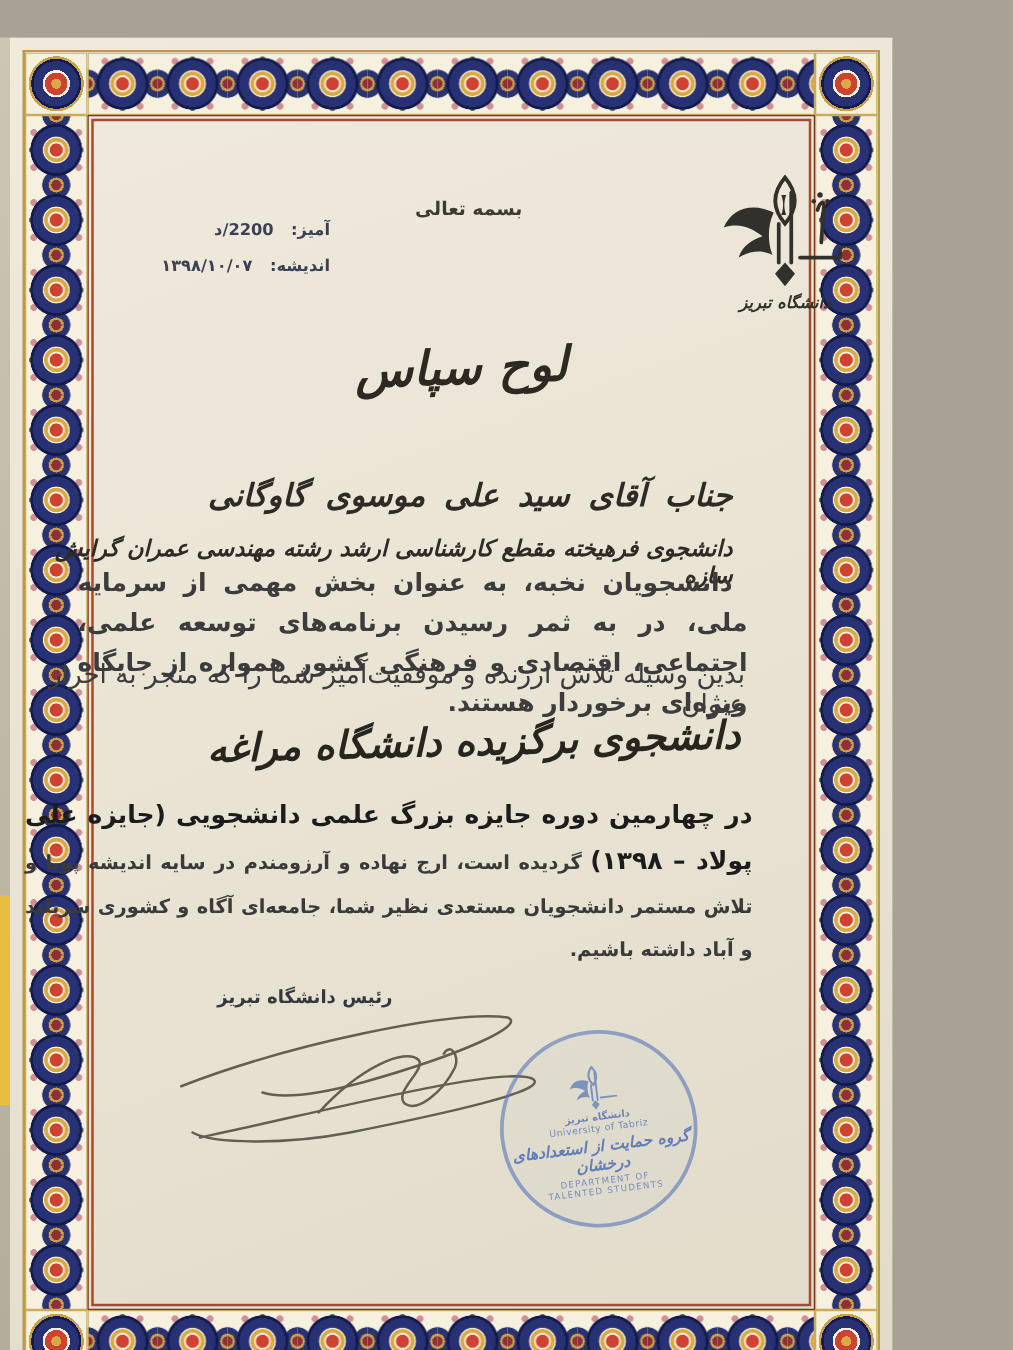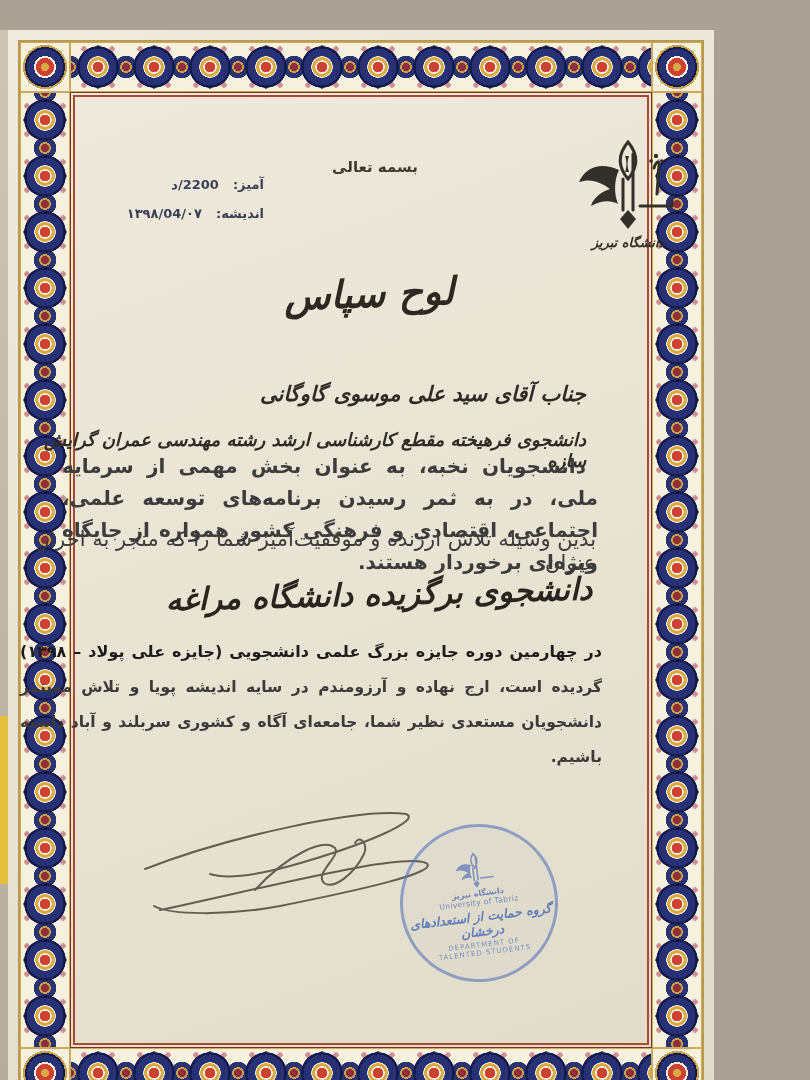--- a/index.html
+++ b/index.html
@@ -69,39 +69,39 @@
        color:#3a4056;font-size:13px;font-weight:bold;}
   .ref-row{display:flex;gap:14px;line-height:29px;}
 
   .logo{position:absolute;top:104px;left:552px;width:136px;text-align:center;color:#33302a;}
   .logo-caption{font-size:13px;font-weight:bold;font-style:italic;margin-top:1px;letter-spacing:.5px;}
 
   .cert-title{position:absolute;top:242px;left:0;right:0;text-align:center;
               font-size:38px;font-weight:bold;font-style:italic;color:#2d2922;
               transform:translateX(8px) rotate(-2deg);}
 
-  .addressee{position:absolute;top:352px;right:128px;font-size:21px;font-weight:bold;
-             font-style:italic;color:#2e2a25;direction:rtl;}
+  .addressee{position:absolute;top:352px;right:128px;font-size:25px;font-weight:bold;
+             font-style:italic;color:#2e2a25;direction:rtl;font-family:Liberation Mono, monospace;}
   .addressee-desc{position:absolute;top:399px;right:128px;font-size:18px;font-weight:bold;
              font-style:italic;color:#2e2a25;direction:rtl;}
 
   .para-intro{position:absolute;top:420px;right:116px;width:536px;direction:rtl;
               text-align:justify;font-size:20px;font-weight:bold;color:#3c3c3c;
               line-height:32px;text-indent:12px;margin:0;}
   .para-lead{position:absolute;top:497px;right:118px;direction:rtl;font-size:21px;
              font-weight:normal;color:#3c3c3c;margin:0;}
 
   .award-title{position:absolute;top:546px;left:0;right:0;text-align:center;
                font-size:31px;font-weight:bold;font-style:italic;color:#28251f;
                transform:translateX(18px) rotate(-1.5deg);}
 
   .para-award{position:absolute;top:604px;right:112px;width:582px;direction:rtl;
               text-align:justify;font-size:15.5px;line-height:35px;color:#3a3a3a;
               font-weight:bold;margin:0;}
-  .para-award .strong{font-weight:800;color:#1c1c1c;font-size:16px;}
+  .para-award .strong{font-weight:800;color:#1c1c1c;font-size:20px;}
 
   .signer{position:absolute;top:748px;left:156px;width:150px;direction:rtl;text-align:right;
           font-size:14.5px;font-weight:bold;color:#33383f;line-height:40px;}
 
   .sig-svg{position:absolute;left:102px;top:764px;}
 
   .stamp{position:absolute;left:392px;top:794px;width:152px;height:152px;border-radius:50%;
          border:3px solid rgba(86,118,186,.6);transform:rotate(-7deg);color:#5573b8;
          display:flex;flex-direction:column;align-items:center;justify-content:center;
          text-align:center;background:rgba(120,150,210,0.04);}
@@ -135,21 +135,21 @@
 
     <div class="besmellah">بسمه تعالی</div>
 
     <div class="ref">
       <div class="ref-row">
         <span>آمیز:</span>
         <span>2200/د</span>
       </div>
       <div class="ref-row">
         <span>اندیشه:</span>
-        <span>۱۳۹۸/04/۰۷</span>
+        <span>۱۳۹۸/۱۰/۰۷</span>
       </div>
     </div>
 
     <div class="logo">
       <svg width="112" height="96" viewBox="0 0 112 96">
         <g fill="none" stroke="#32302a" stroke-width="3" stroke-linecap="round">
           <path d="M56 8 C46 20 45 32 56 45 C67 32 66 20 56 8 Z"></path>
           <path d="M51 45 L51 76"></path>
           <path d="M61 20 L61 76"></path>
           <path d="M82 34 C84 27 88 26 87 32 L85 60"></path>
@@ -176,20 +176,21 @@
     <p class="para-lead">بدین وسیله تلاش ارزنده و موفقیت‌آمیز شما را که منجر به احراز عنوان</p>
 
     <div class="award-title fa">دانشجوی برگزیده دانشگاه مراغه</div>
 
     <p class="para-award">
       <span class="strong">در چهارمین دوره جایزه بزرگ علمی دانشجویی (جایزه علی پولاد – ۱۳۹۸)</span>
       <span>گردیده است، ارج نهاده و آرزومندم در سایه اندیشه پویا و تلاش مستمر دانشجویان مستعدی نظیر شما، جامعه‌ای آگاه و کشوری سربلند و آباد داشته باشیم.</span>
     </p>
 
     <div class="signer">
+      <div>رئیس دانشگاه تبریز</div>
     </div>
 
     <svg class="sig-svg" width="360" height="130" viewBox="0 0 360 130">
       <g fill="none" stroke="#4d483c" stroke-width="2" stroke-linecap="round" opacity="0.85">
         <path d="M35 75 C120 42 250 14 296 20 C312 26 258 50 180 72 C150 80 118 86 100 80"></path>
         <path d="M145 96 C178 60 214 44 225 54 C231 62 204 80 214 89 C224 96 244 80 254 60 C258 50 250 40 245 49"></path>
         <path d="M50 116 C150 95 292 58 316 69 C331 78 250 96 170 112 C118 122 60 121 44 112"></path>
       </g>
     </svg>
 

